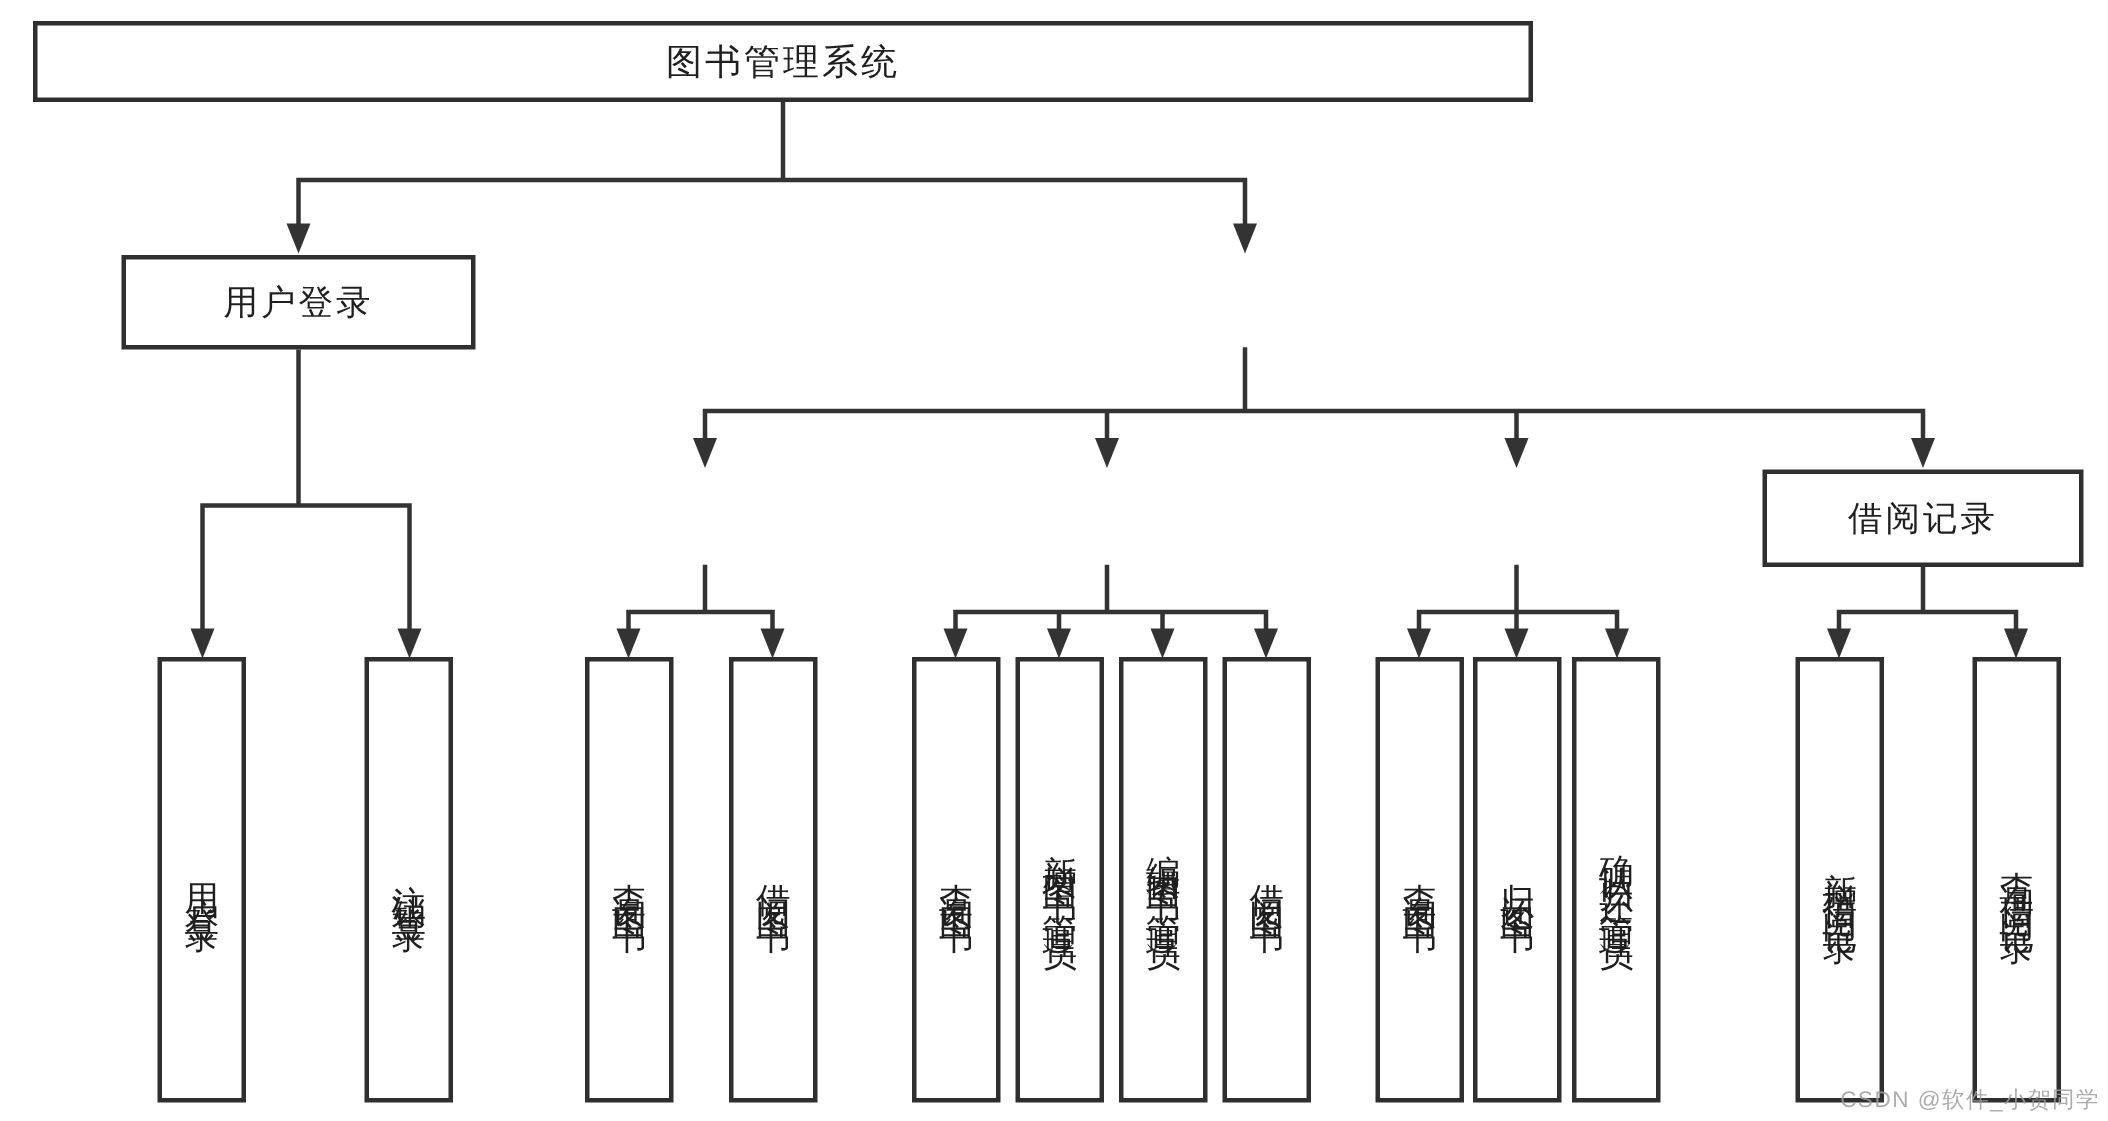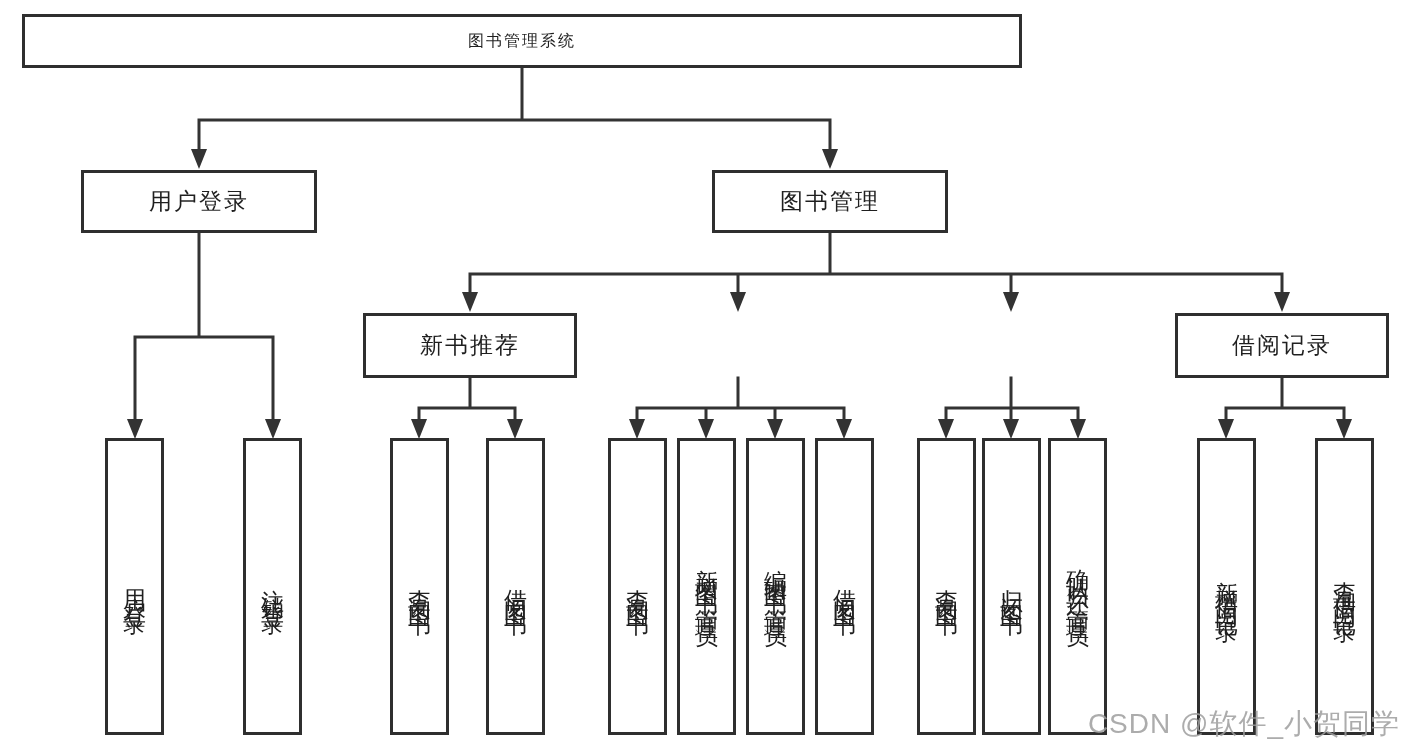--- a/index.html
+++ b/index.html
@@ -40,21 +40,21 @@
     background: #ffffff;
     border: 3px solid #2f2f2f;
     box-sizing: border-box;
     display: flex;
     align-items: center;
     justify-content: center;
     z-index: 2;
     color: #1f1f1f;
   }
   .hlabel {
-    font-size: 16px;
+    font-size: 24px;
     letter-spacing: 2px;
     color: #1f1f1f;
     white-space: nowrap;
   }
   .hlabel.sub {
     font-size: 23px;
   }
   .vnode {
     width: 59px;
     height: 297px;
@@ -64,21 +64,21 @@
     text-orientation: mixed;
     font-size: 23px;
     letter-spacing: 8px;
     line-height: 1;
     color: #1f1f1f;
   }
   .watermark {
     position: absolute;
     right: 5px;
     bottom: 4px;
-    font-size: 28px;
+    font-size: 15px;
     letter-spacing: 1px;
     color: rgba(158, 158, 158, 0.85);
     z-index: 5;
     white-space: nowrap;
   }
 </style>
 </head>
 <body>
 
 <div class="stage">
@@ -133,27 +133,21 @@
     </g>
   </svg>
 
   <div class="node" style="left:22px; top:14px; width:1000px; height:54px;">
     <span class="hlabel">图书管理系统</span>
   </div>
 
   <div class="node" style="left:81px; top:170px; width:236px; height:63px;">
     <span class="hlabel sub">用户登录</span>
   </div>
-  <div class="node" style="left:712px; top:170px; width:236px; height:63px;">
-    <span class="hlabel sub">图书管理</span>
-  </div>
 
-  <div class="node" style="left:363px; top:313px; width:214px; height:65px;">
-    <span class="hlabel sub">新书推荐</span>
-  </div>
   <div class="node" style="left:1175px; top:313px; width:214px; height:65px;">
     <span class="hlabel sub">借阅记录</span>
   </div>
 
   <div class="node vnode" style="left:105px; top:438px;">
     <span class="vlabel">用户登录</span>
   </div>
   <div class="node vnode" style="left:243px; top:438px;">
     <span class="vlabel">注销登录</span>
   </div>

